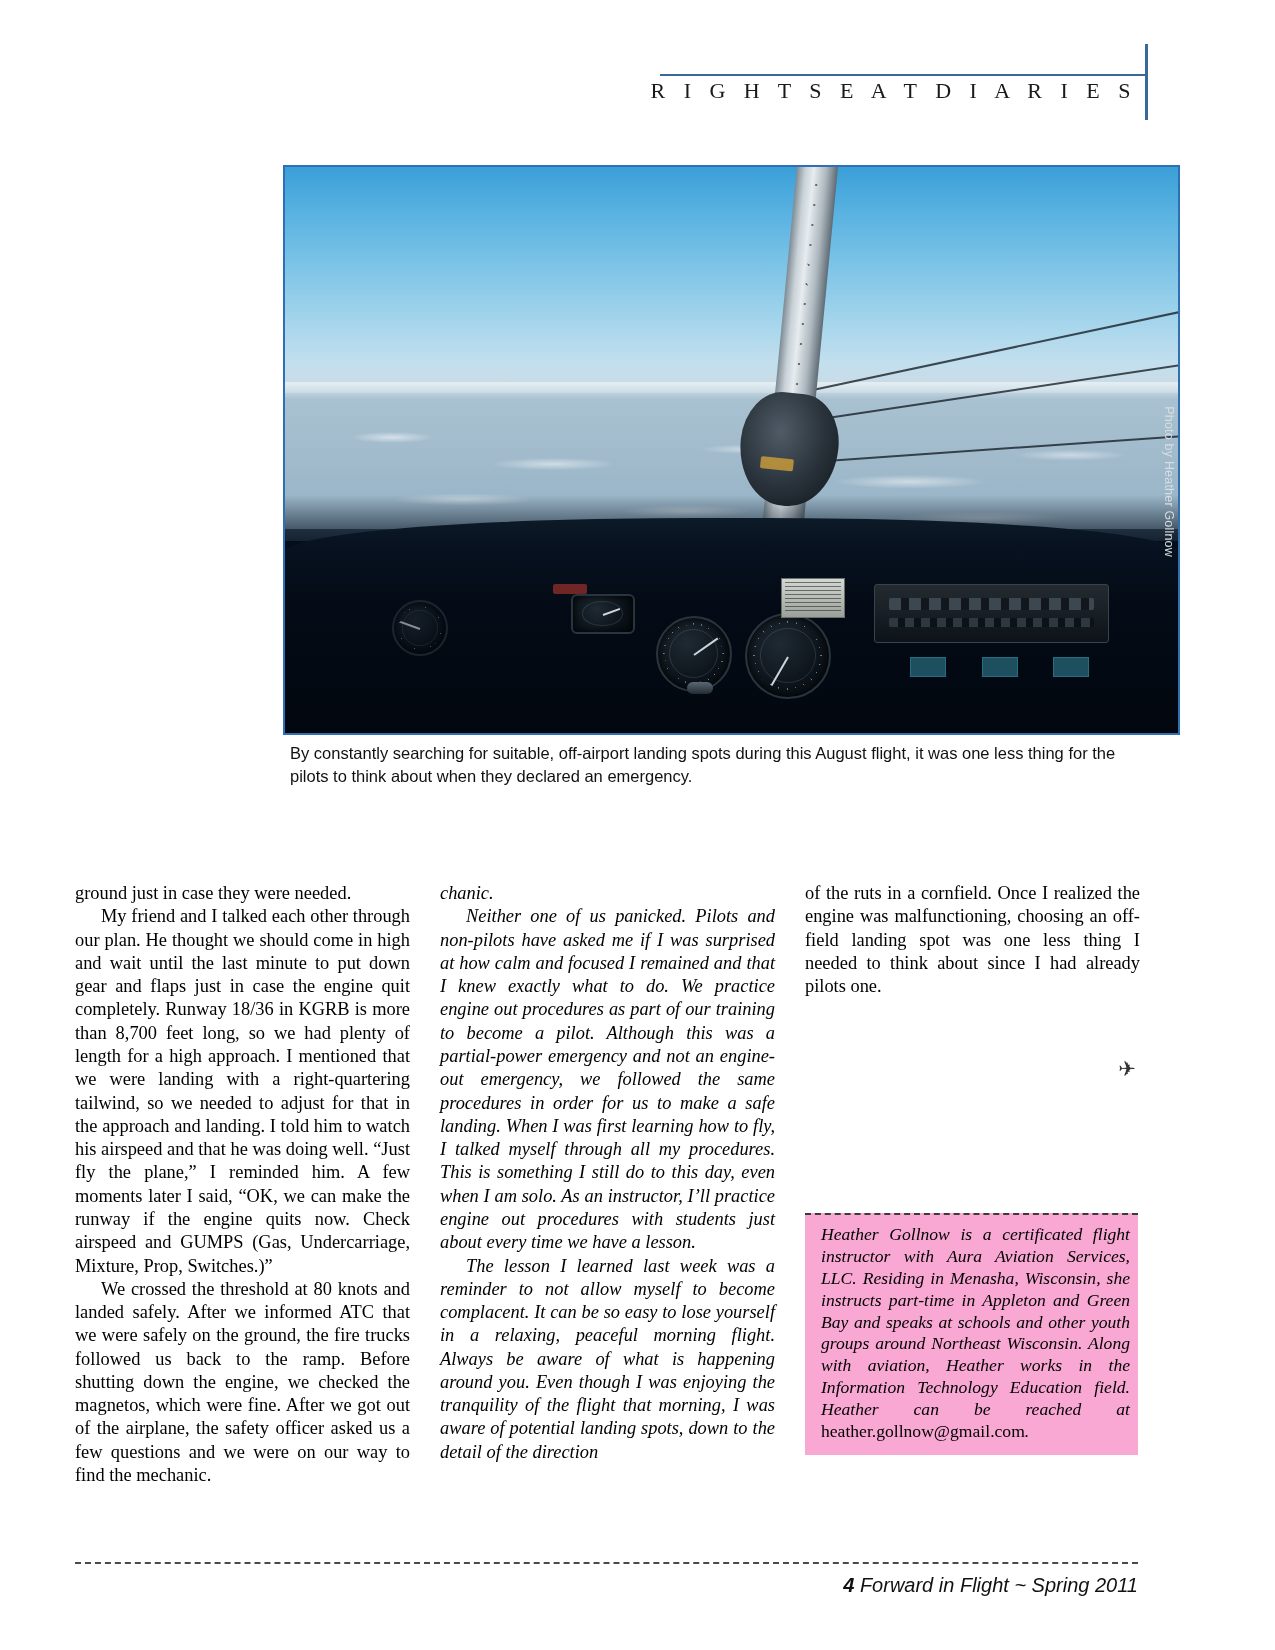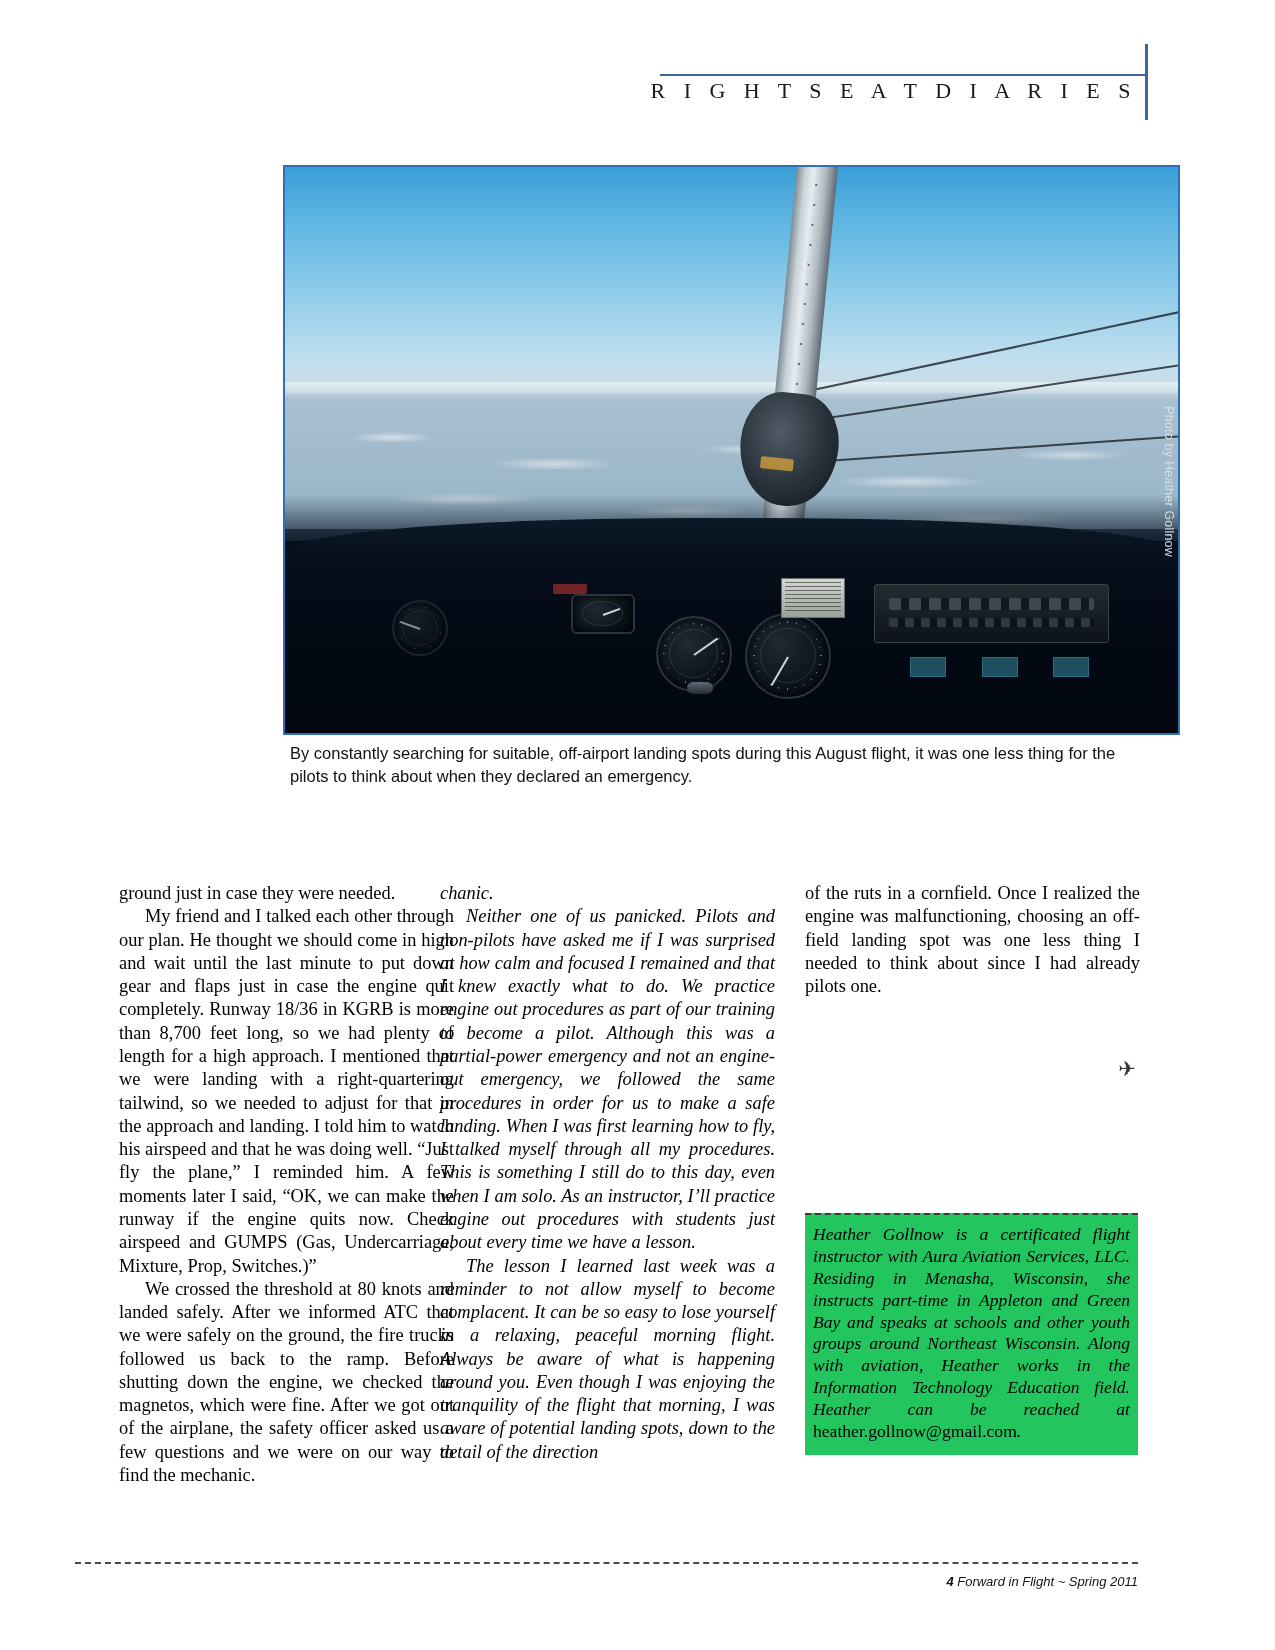--- a/index.html
+++ b/index.html
@@ -334,44 +334,44 @@
   }
   .col {
     position: absolute;
     top: 0;
     width: 335px;
     font-size: 18.4px;
     line-height: 1.265;
     text-align: justify;
     color: #000;
   }
-  .col-1 { left: 0; margin-left: 44px; }
+  .col-1 { left: 0; }
   .col-2 { left: 365px; font-style: italic; }
   .col-3 { left: 730px; }
   .col p {
     margin: 0;
     text-indent: 0;
   }
   .col p.indent {
     text-indent: 26px;
   }
   .col p.cont {
     text-indent: 0;
   }
   em { font-style: italic; }
 
   
   .bio-box {
     position: absolute;
     left: 805px;
     top: 1213px;
     width: 333px;
-    padding: 9px 8px 12px 8px;
+    padding: 9px 8px 12px 16px;
     box-sizing: border-box;
-    background: #22c55e;
+    background: #f9a8d4;
     border-top: 2px dashed #3a3a3a;
     font-size: 17.6px;
     line-height: 1.245;
     font-style: italic;
     text-align: justify;
     color: #000;
   }
   .bio-box .roman { font-style: normal; }
 
   
@@ -393,21 +393,21 @@
     left: 75px;
     top: 1562px;
     width: 1063px;
     border-top: 2px dashed #4a4a4a;
   }
   .footer-text {
     position: absolute;
     right: 137px;
     top: 1574px;
     font-family: "Liberation Sans", sans-serif;
-    font-size: 13px;
+    font-size: 20px;
     font-style: italic;
     color: #111;
     white-space: nowrap;
   }
   .footer-text b { font-style: italic; font-weight: bold; }
 </style>
 </head>
 <body>
 
 <div class="page-header">

